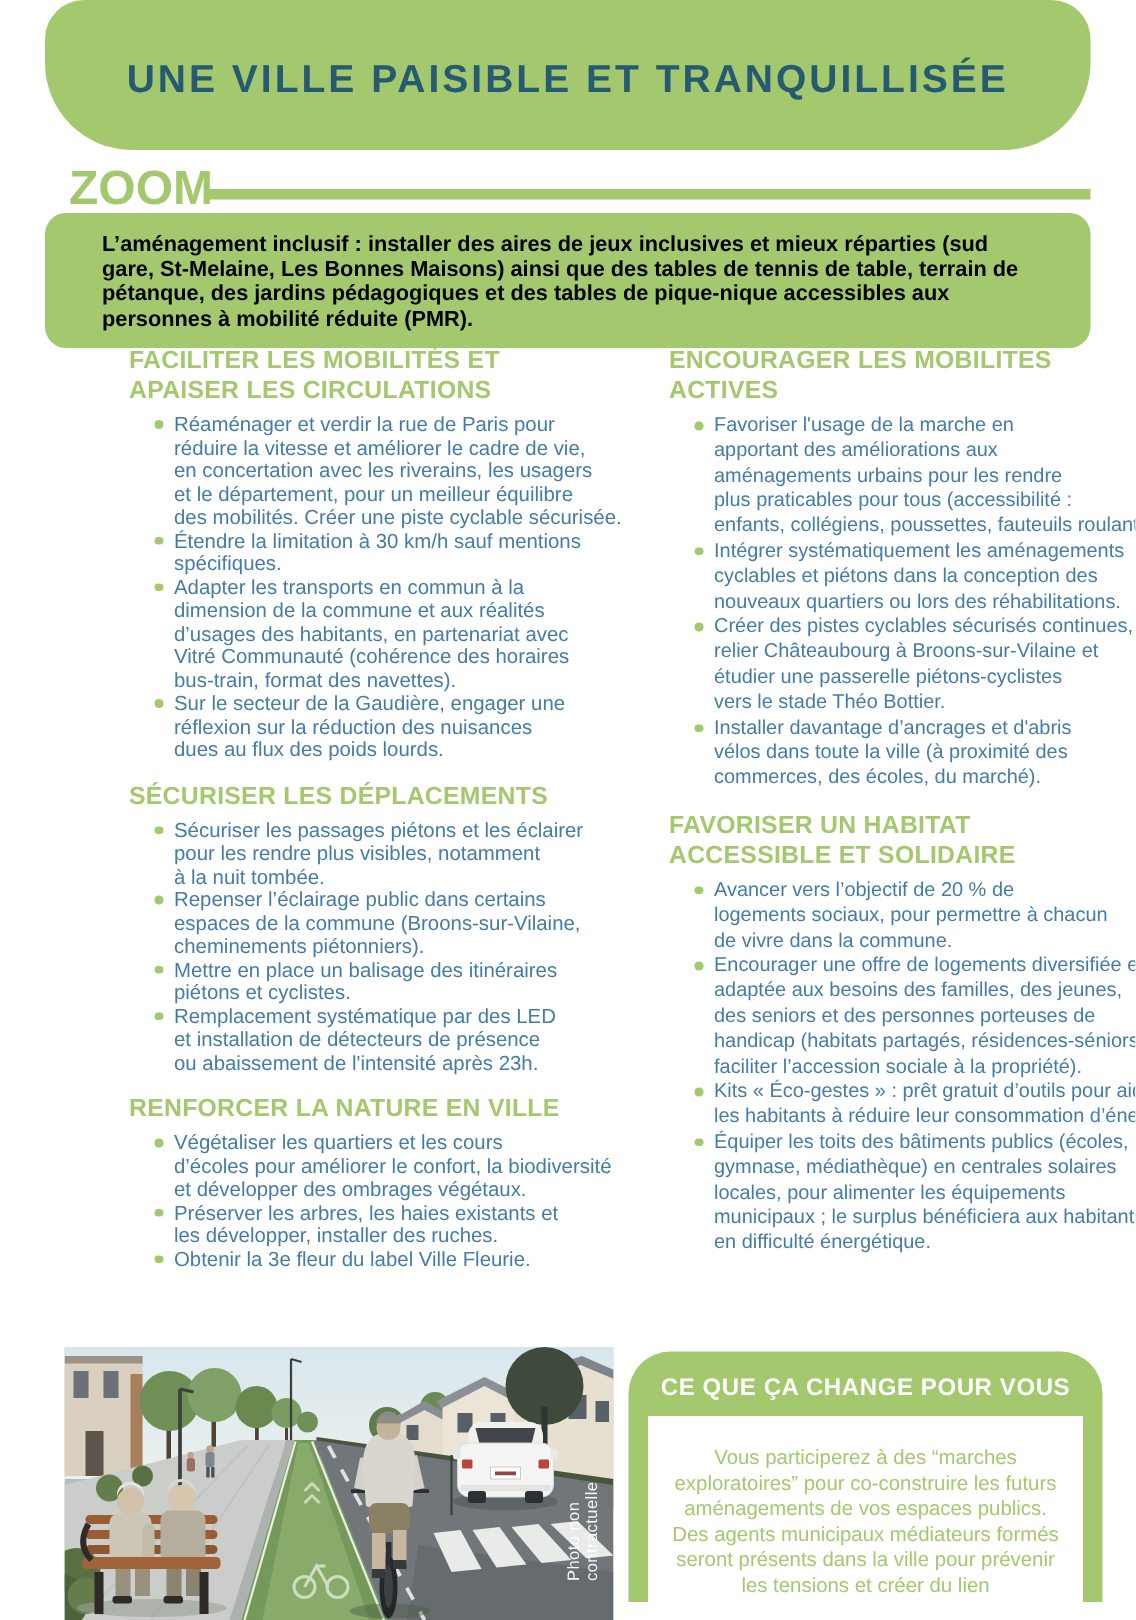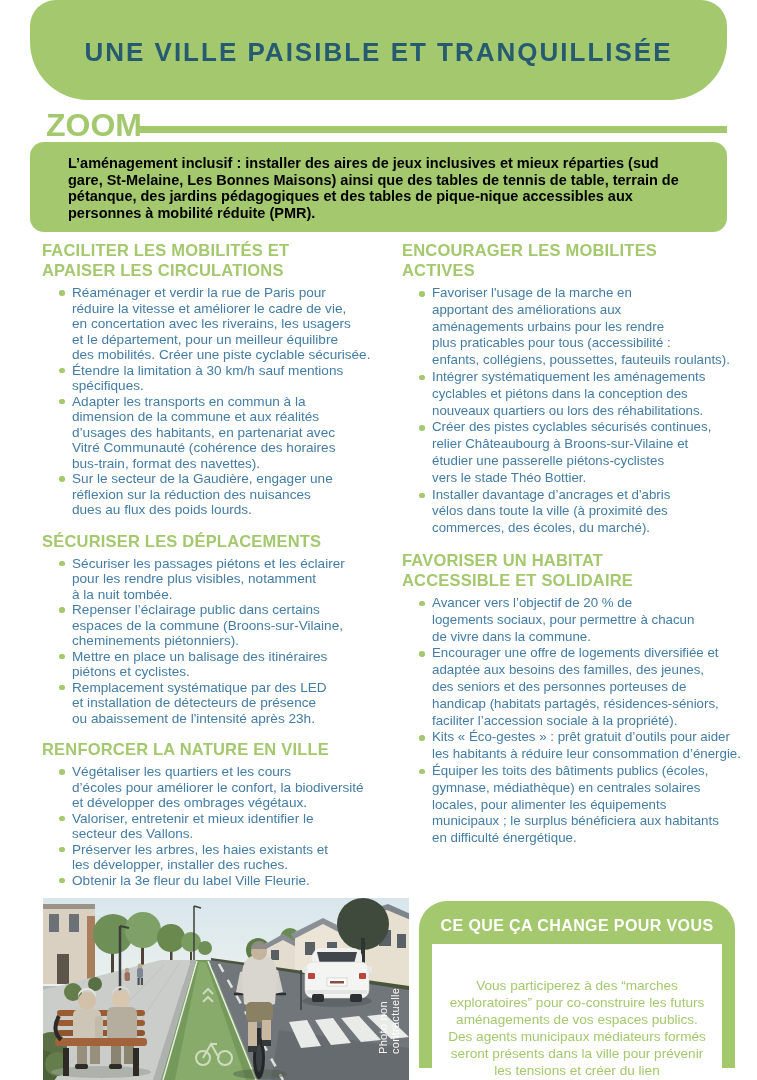--- a/index.html
+++ b/index.html
@@ -24,21 +24,21 @@
     color:var(--green);letter-spacing:0px;line-height:34px;
   }
   .zoom-line{position:absolute;left:138px;top:126px;width:589px;height:7px;background:var(--green);}
   .zoom-box{
     position:absolute;left:30px;top:142px;width:697px;height:90px;box-sizing:border-box;
     background:var(--green);border-radius:14px;
     color:#000000;font-weight:bold;font-size:14.5px;line-height:16.5px;
     padding:13px 14px 0 38px;white-space:pre;
   }
   
-  .col{position:absolute;top:240px;width:350px;}
+  .col{position:absolute;top:230px;width:350px;margin-left:44px;}
   .col-left{left:42px;}
   .col-right{left:402px;}
   .col section{margin:0 0 13px 0;}
   .section-heading{
     font-size:16.5px;font-weight:bold;color:var(--green);
     line-height:20px;margin:0 0 5px 0;white-space:pre;letter-spacing:0.2px;
   }
   .bullet-list{list-style:none;margin:0;padding:0 0 0 17px;}
   .bullet-item{
     position:relative;padding-left:13px;color:var(--blue);white-space:pre;margin:0;
@@ -68,21 +68,21 @@
     position:absolute;left:419px;top:901px;width:316px;height:167px;
     background:var(--green);border-radius:28px 28px 0 0;
   }
   .callout-title{
     text-align:center;color:#fff;font-weight:bold;font-size:16px;
     letter-spacing:0.4px;padding-top:16px;
   }
   .callout-inner{
     position:absolute;left:13px;right:13px;top:43px;bottom:0;background:#fff;
     text-align:center;color:var(--green);font-size:13.6px;line-height:17px;
-    padding-top:33px;white-space:pre;
+    padding-top:19px;white-space:pre;
   }
 </style>
 </head>
 <body>
 
 <div class="page" style="--green: #a4c86e; --teal: #255a71; --blue: #447ca5;">
 
   <div class="header-banner">
     <div class="header-title">UNE VILLE PAISIBLE ET TRANQUILLISÉE</div>
   </div>
@@ -131,22 +131,20 @@
 et installation de détecteurs de présence
 ou abaissement de l'intensité après 23h.</li>
         </ul>
       </section>
       <section>
         <h2 class="section-heading">RENFORCER LA NATURE EN VILLE</h2>
         <ul class="bullet-list">
           <li class="bullet-item">Végétaliser les quartiers et les cours
 d’écoles pour améliorer le confort, la biodiversité
 et développer des ombrages végétaux.</li>
-          <li class="bullet-item">Valoriser, entretenir et mieux identifier le
-secteur des Vallons.</li>
           <li class="bullet-item">Préserver les arbres, les haies existants et
 les développer, installer des ruches.</li>
           <li class="bullet-item">Obtenir la 3e fleur du label Ville Fleurie.</li>
         </ul>
       </section>
     </div>
   <div class="col col-right">
       <section>
         <h2 class="section-heading">ENCOURAGER LES MOBILITES
 ACTIVES</h2>

